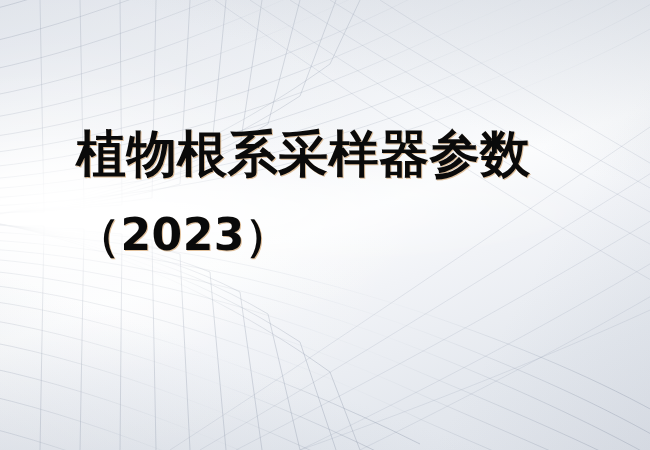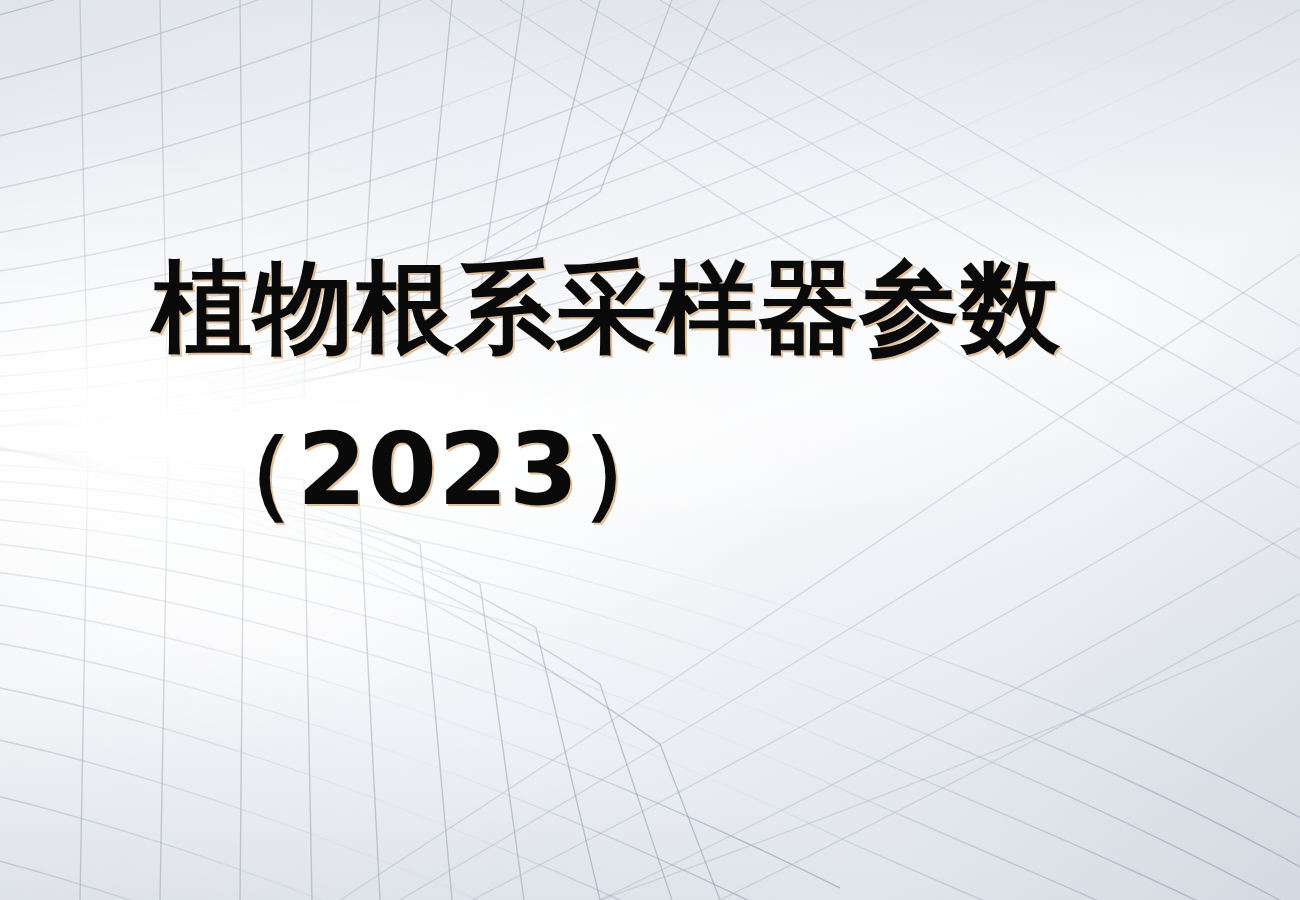--- a/index.html
+++ b/index.html
@@ -89,23 +89,23 @@
   }
 
   #title-line-1 {
     left: 76px;
     top: 125px;
     font-size: 50px;
     line-height: 58px;
   }
 
   #title-line-2 {
-    left: 98px;
+    left: 76px;
     top: 206px;
-    font-size: 50px;
+    font-size: 44px;
     line-height: 58px;
   }
 </style>
 </head>
 <body>
 
 <div id="slide">
 
   <div class="bg-layer" id="bg-base"></div>
 

